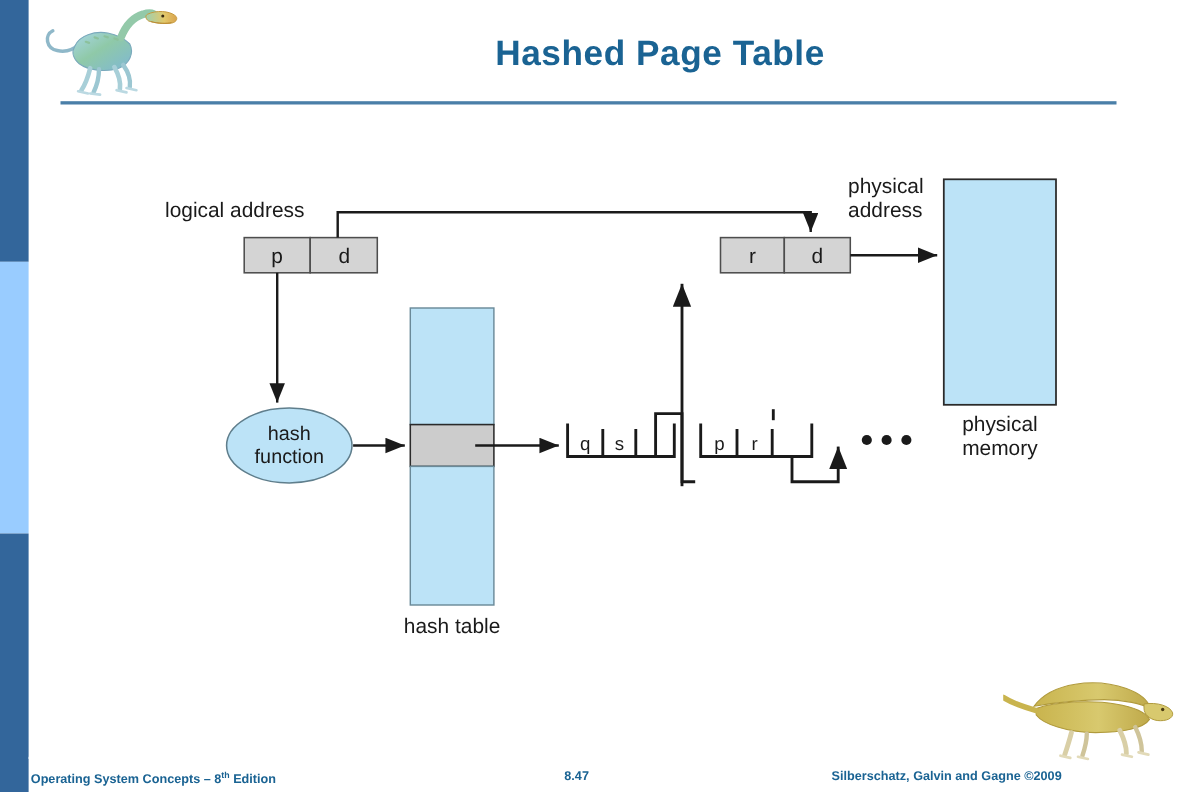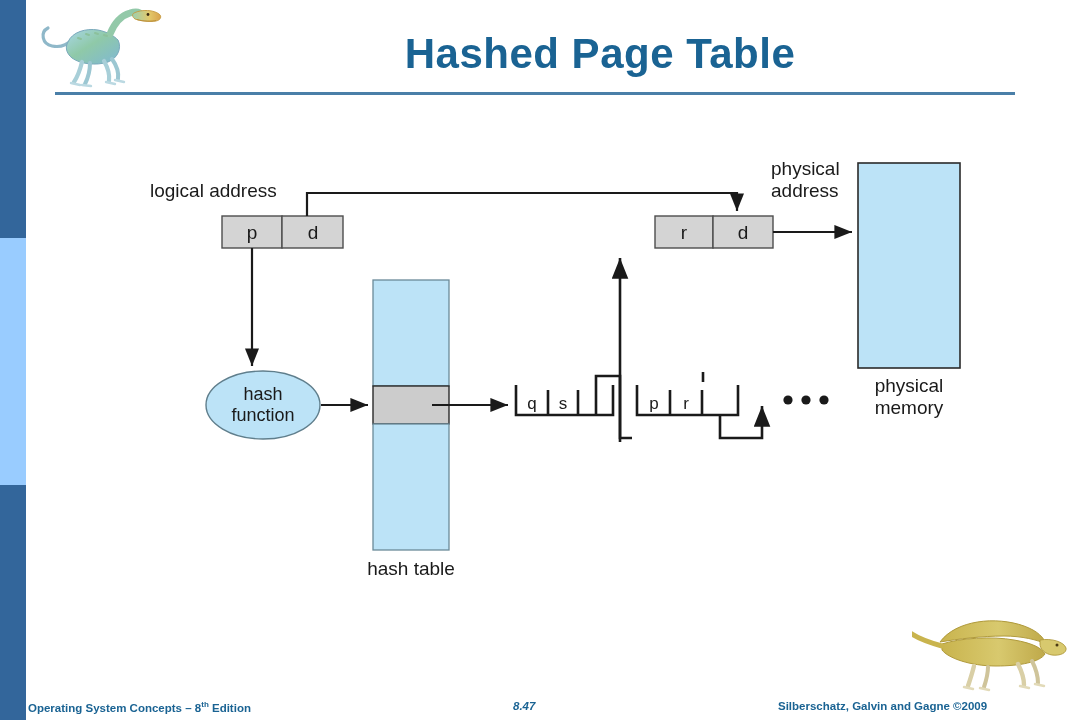--- a/index.html
+++ b/index.html
@@ -31,21 +31,21 @@
   #dino-logo {
     position: absolute;
     left: 38px; top: 6px;
     width: 130px; height: 84px;
   }
   #slide-title {
     position: absolute;
     left: 200px; top: 30px;
     width: 800px;
     text-align: center;
-    font-size: 42px;
+    font-size: 32px;
     font-weight: bold;
     color: #1A6393;
     letter-spacing: 0.5px;
     white-space: nowrap;
   }
   #title-rule {
     position: absolute;
     left: 55px; top: 92px;
     width: 960px; height: 3px;
     background: #4A7FA8;
@@ -69,22 +69,22 @@
   .footer-txt {
     position: absolute;
     top: 700px;
     font-size: 11.5px;
     font-weight: bold;
     color: #1A6393;
     white-space: nowrap;
     text-align: center;
   }
   #footer-left   { left: 28px; }
-  #footer-center { left: 513px; color: #1A6393; font-style: italic; }
-  #footer-right  { left: 778px; }
+  #footer-center { left: 513px; color: #1A6393; }
+  #footer-right  { left: 756px; }
   #footer-left sup { font-size: 8px; }
   #footer-dino {
     position: absolute;
     right: 8px; top: 612px;
     width: 160px; height: 80px;
   }
 </style>
 </head>
 <body>
 

